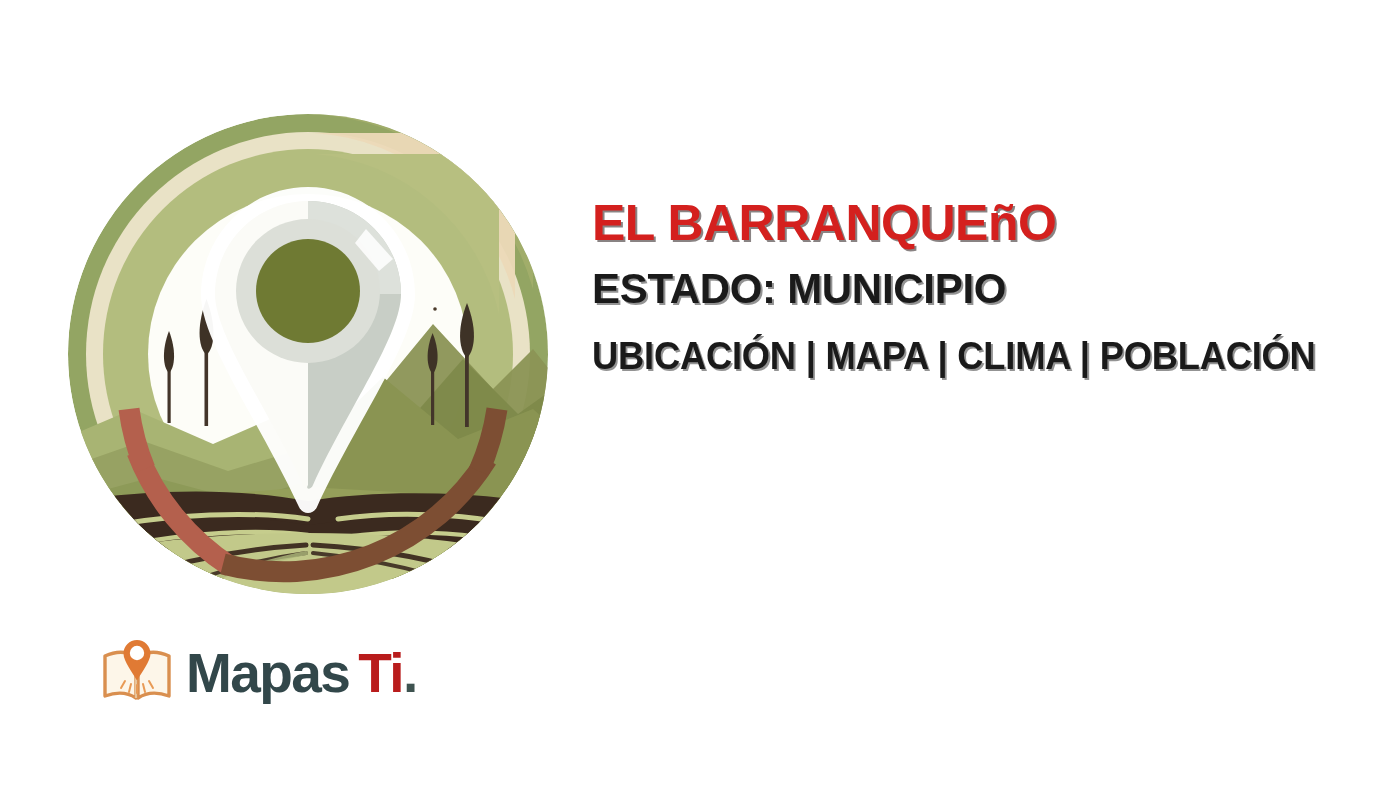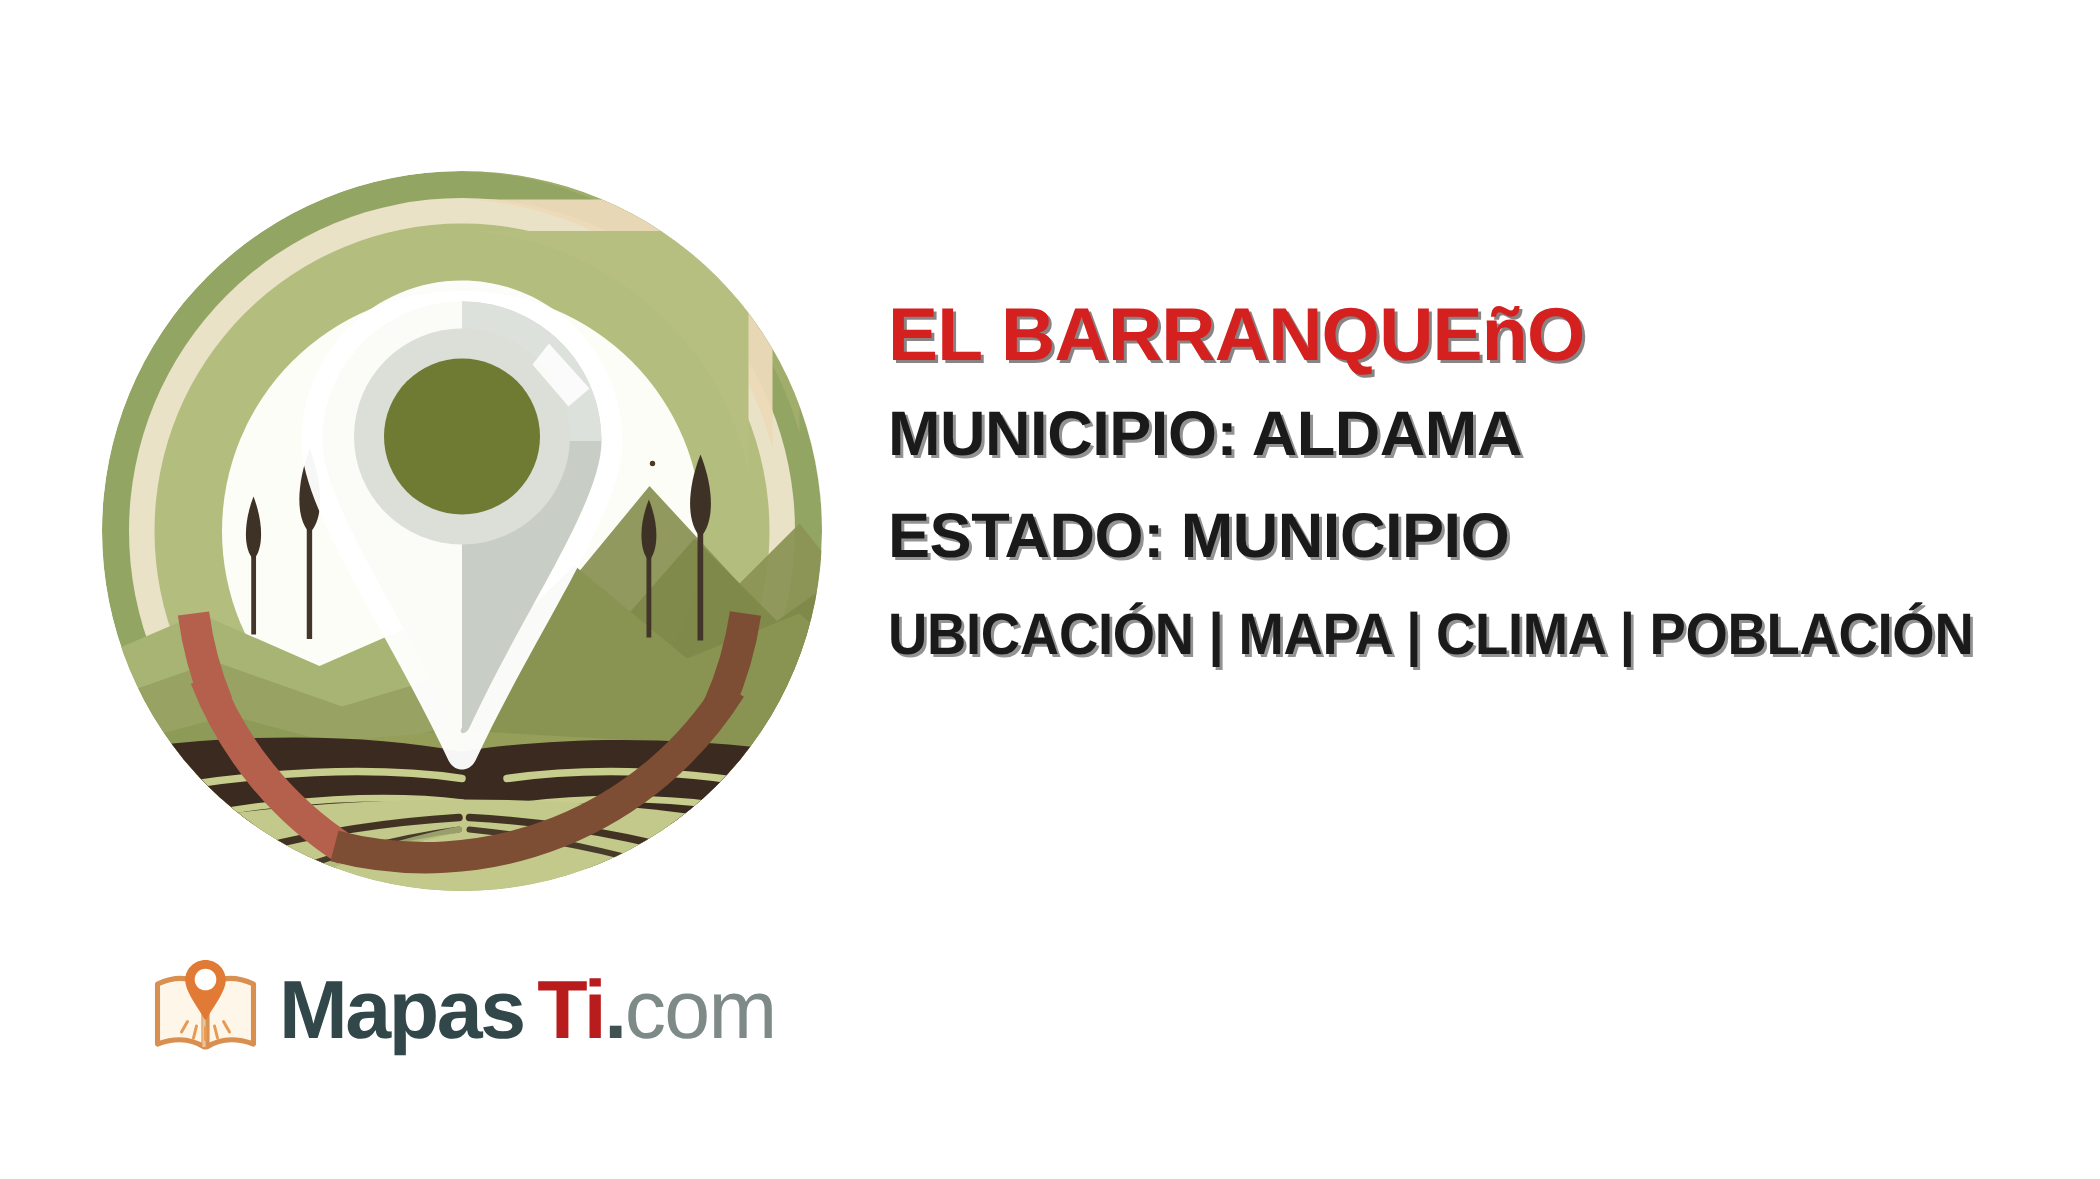--- a/index.html
+++ b/index.html
@@ -203,21 +203,20 @@
         <path d="M66 300 A240 240 0 0 0 82 360" stroke="#b4604d" stroke-width="21"></path>
 
         <path d="M160 455 A240 240 0 0 0 424 350" stroke="#7d4e33" stroke-width="21"></path>
         <path d="M416 362 A240 240 0 0 0 434 300" stroke="#7d4e33" stroke-width="21"></path>
       </g>
     </svg>
   </div>
 
   <div class="text-block">
     <h1 class="headline">EL BARRANQUEñO</h1>
-    <div class="subline">MUNICIPIO: ALDAMA</div>
     <div class="subline">ESTADO: MUNICIPIO</div>
     <div class="navline">UBICACIÓN | MAPA | CLIMA | POBLACIÓN</div>
   </div>
 
   <div class="logo-lockup">
     <svg class="logo-mark" viewBox="0 0 74 74" xmlns="http://www.w3.org/2000/svg">
 
       <path d="M5 20 C16 15 27 15 36 21 L36 62 C27 56 16 56 5 60 Z" fill="#fdf6e9" stroke="#d98f4f" stroke-width="3.4" stroke-linejoin="round"></path>
       <path d="M69 20 C58 15 47 15 38 21 L38 62 C47 56 58 56 69 60 Z" fill="#fdf6e9" stroke="#d98f4f" stroke-width="3.4" stroke-linejoin="round"></path>
       <path d="M36 21 L36 62" stroke="#e8c49a" stroke-width="2.2"></path>
@@ -230,17 +229,16 @@
         <path d="M49 45 L53 52"></path>
       </g>
 
       <path d="M37 4 C29.5 4 23.5 10 23.5 17.4 C23.5 25.5 33 37 36 43 C36.6 44.2 37.4 44.2 38 43 C41 37 50.5 25.5 50.5 17.4 C50.5 10 44.5 4 37 4 Z" fill="#e07a34"></path>
       <circle cx="37" cy="17" r="7.2" fill="#ffffff"></circle>
     </svg>
     <div class="logo-word">
       <span class="w-mapas">Mapas</span>
       <span class="w-ti">Ti</span>
       <span class="w-dot">.</span>
-      <span class="w-com">com</span>
     </div>
   </div>
 
 </div>
 
 </body></html>

